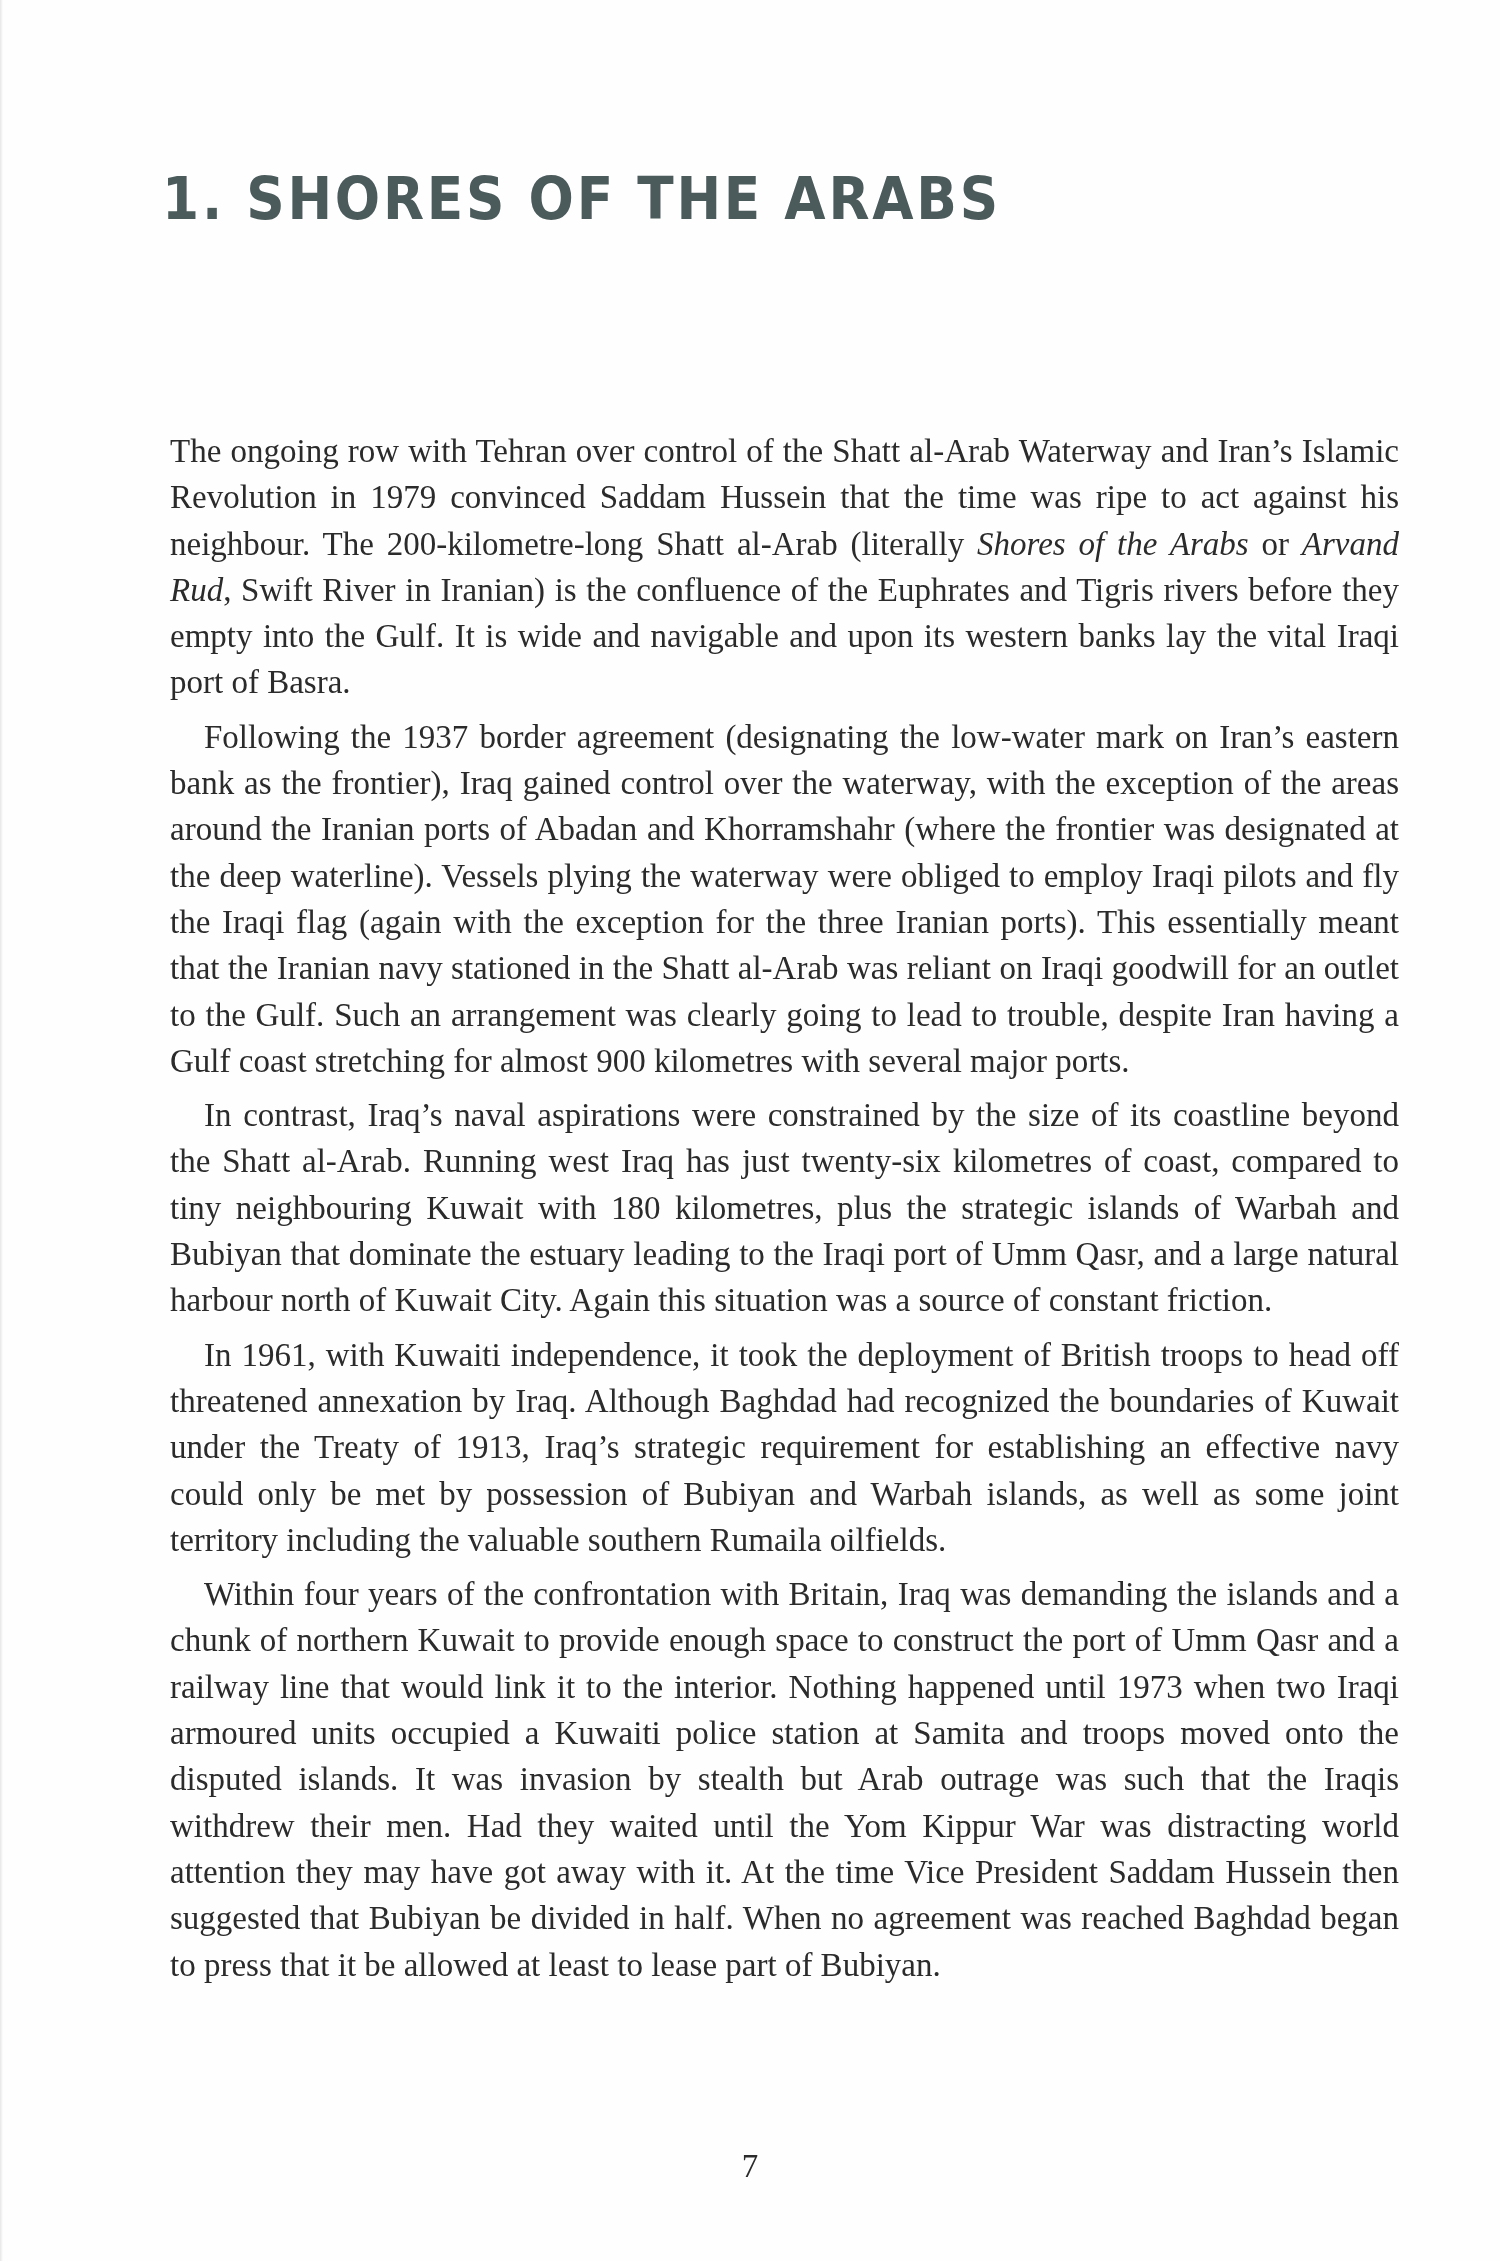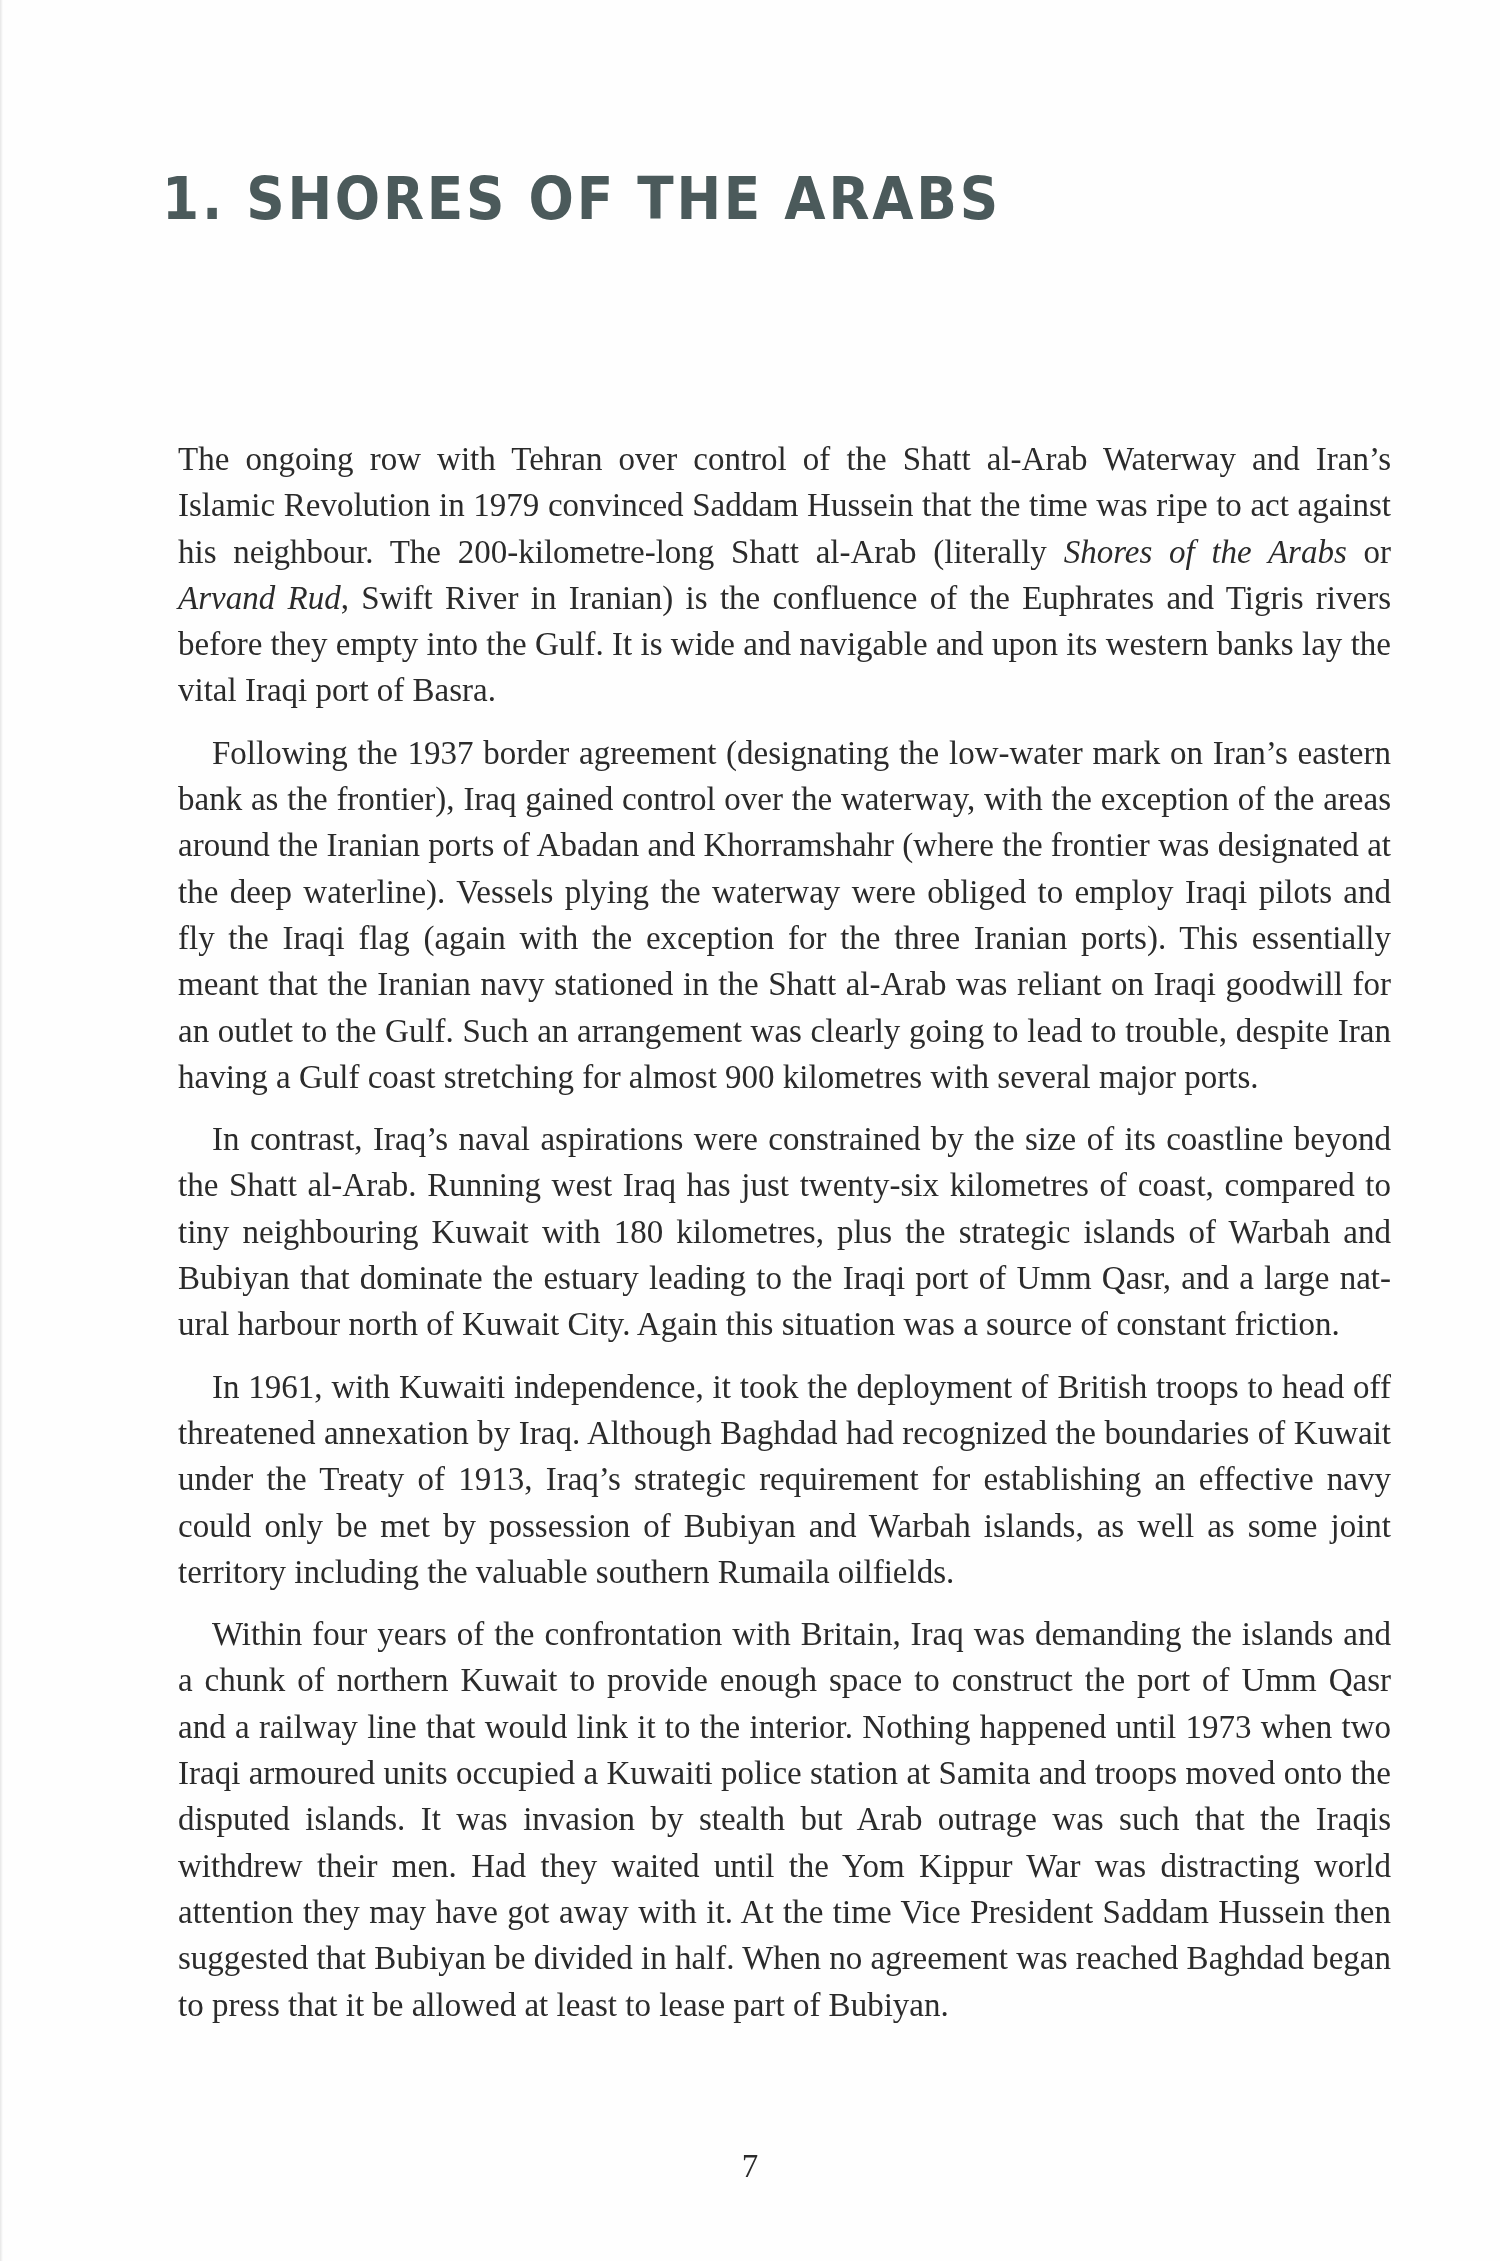--- a/index.html
+++ b/index.html
@@ -40,21 +40,21 @@
     top: 420px;
     width: 1245px;
     font-family: "Liberation Serif", serif;
     font-size: 33px;
     line-height: 46.3px;
     color: #2b2b2b;
     text-align: justify;
     hyphens: manual;
   }
   .body-text p {
-    margin: 16px;
+    margin: 8px;
     text-indent: 34px;
   }
   .body-text p.first {
     text-indent: 0;
   }
   .body-text em {
     font-style: italic;
   }
   .page-number {
     position: absolute;

